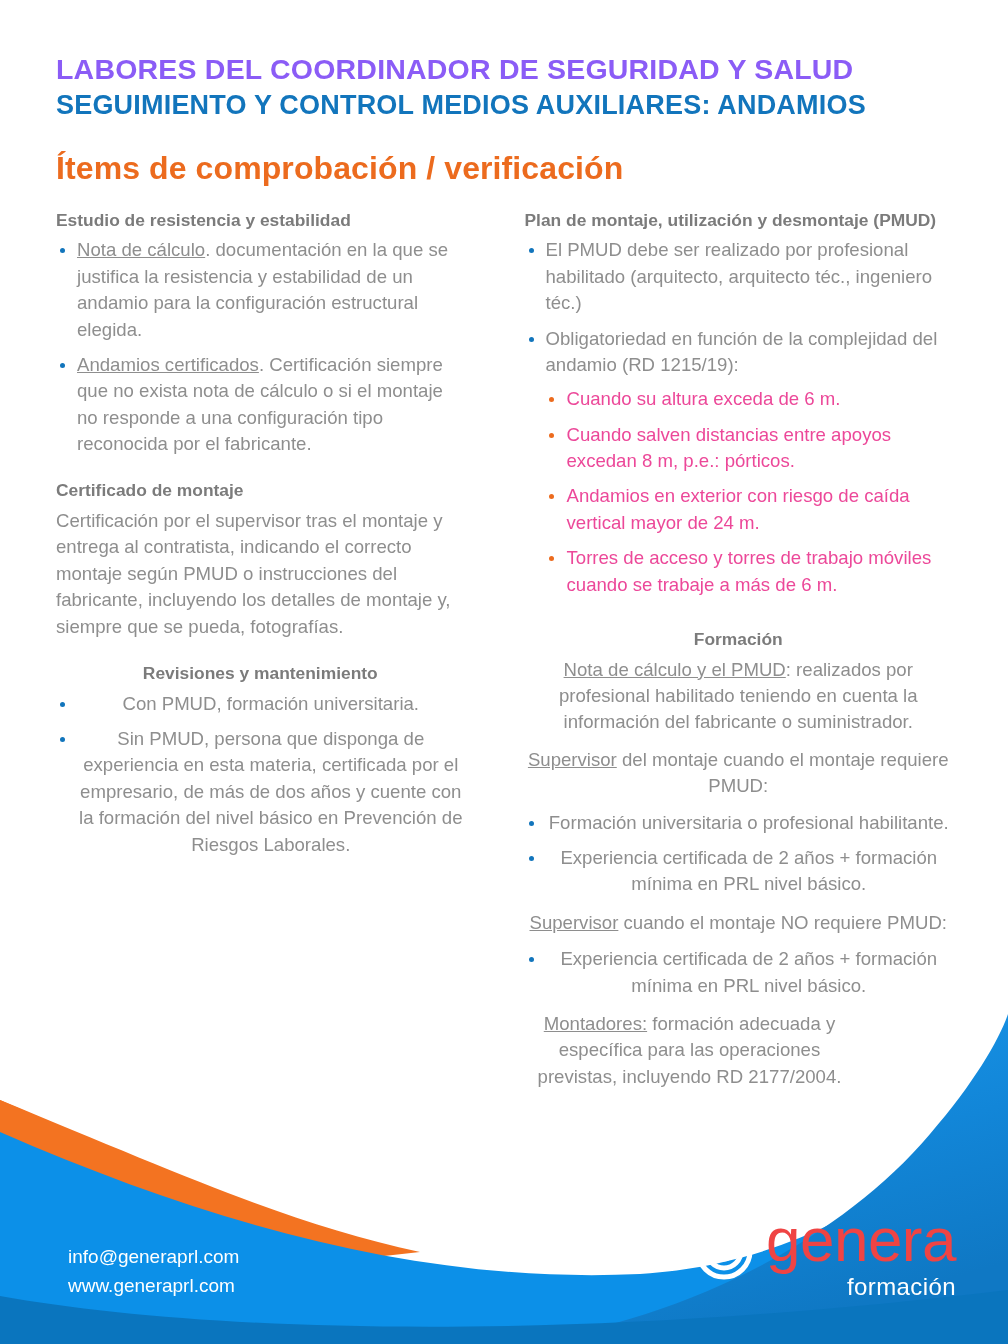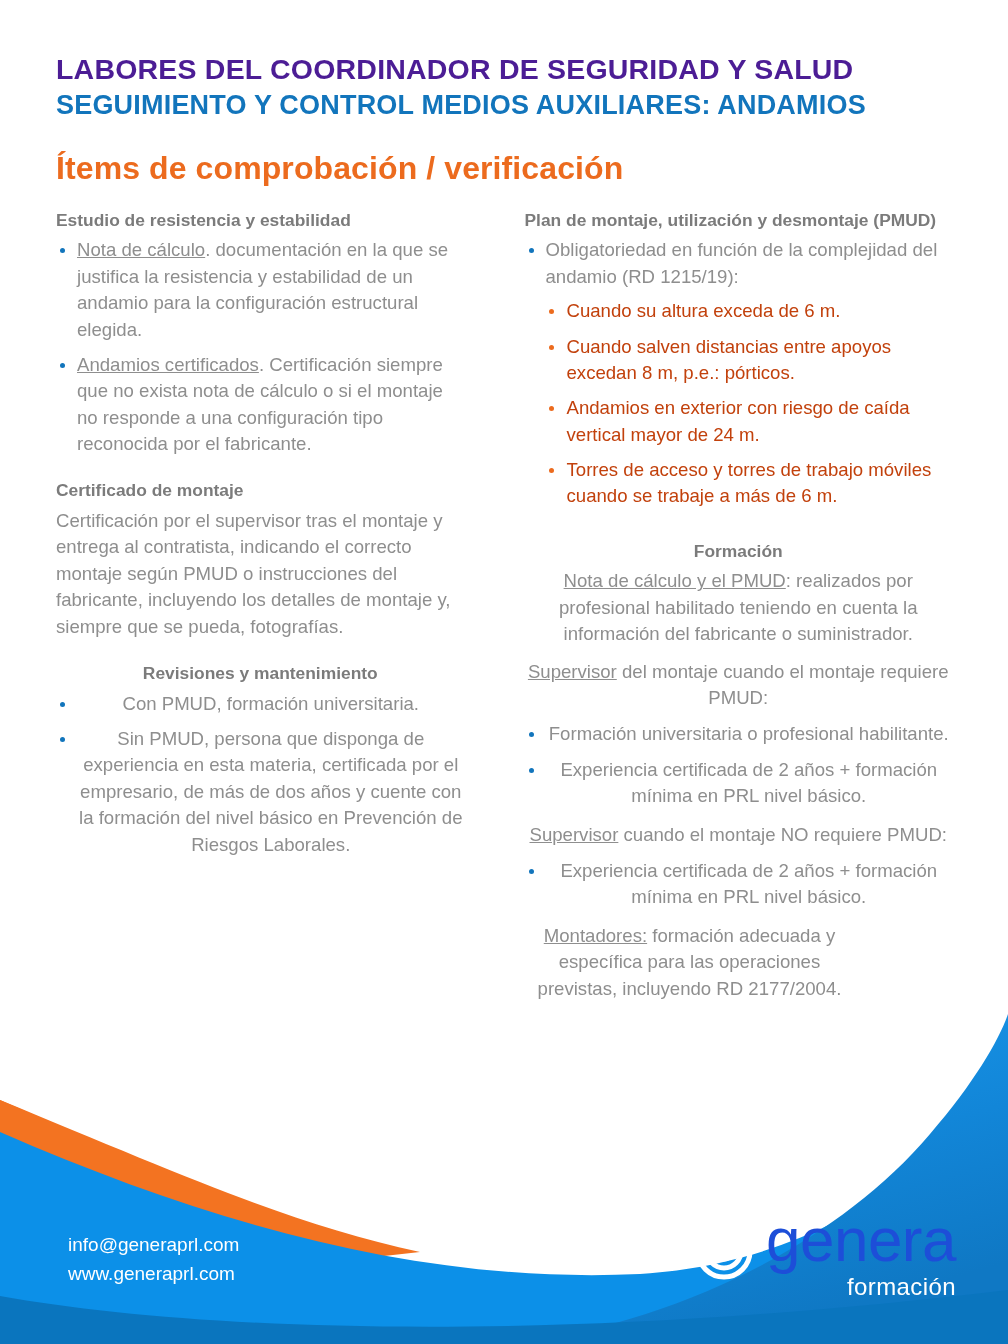--- a/index.html
+++ b/index.html
@@ -9,21 +9,21 @@
     font-family:"Liberation Sans", sans-serif;
     overflow:hidden;
     position:relative;
   }
   .page{position:relative;width:1008px;height:1344px;overflow:hidden;background:#fff;}
 
   
   .header{padding:52px 56px 0 56px;}
   .title-line1{
     font-size:28.5px;font-weight:bold;letter-spacing:.2px;
-    color:#4c1d95;line-height:1.22;white-space:nowrap;
+    color:#8b5cf6;line-height:1.22;white-space:nowrap;
   }
   .title-line2{
     font-size:27px;font-weight:bold;letter-spacing:.2px;
     color:#1275bc;line-height:1.22;white-space:nowrap;margin-top:2px;
   }
   .subtitle{
     margin-top:28px;
     font-size:32px;font-weight:bold;color:#ec6b1e;letter-spacing:.1px;
   }
 
@@ -62,54 +62,54 @@
   ul.blist > li::before{
     content:"";
     position:absolute;left:4px;top:11px;
     width:5px;height:5px;border-radius:50%;
     background:#1275bc;
   }
   ul.sublist{list-style:none;margin:8px 0 0 0;padding:0;}
   ul.sublist > li{
     position:relative;
     padding-left:21px;
-    font-size:18.6px;color:#c2410c;line-height:1.42;
+    font-size:18.6px;color:#ec4899;line-height:1.42;
     margin-bottom:9px;
   }
   ul.sublist > li:last-child{margin-bottom:0;}
   ul.sublist > li::before{
     content:"";
     position:absolute;left:3px;top:11px;
     width:5px;height:5px;border-radius:50%;
     background:#ec6b1e;
   }
   .u{text-decoration:underline;}
 
   
   .footer{
     position:absolute;left:0;bottom:0;width:1008px;height:330px;
     pointer-events:none;
   }
   .footer svg{display:block;width:1008px;height:330px;}
 
   .contact{
-    position:absolute;left:68px;bottom:56px;
+    position:absolute;left:68px;bottom:44px;
     color:#ffffff;font-size:19px;line-height:1.5;
     z-index:5;
   }
   .contact div{white-space:nowrap;}
 
   .logo{
     position:absolute;right:52px;bottom:40px;
     z-index:5;display:flex;align-items:flex-start;gap:10px;
   }
   .logo-mark{width:64px;height:64px;margin-top:6px;}
   .logo-text{display:flex;flex-direction:column;align-items:flex-end;}
   .logo-word{
-    font-size:62px;color:#1d4ed8;line-height:.86;
+    font-size:62px;color:#ef4444;line-height:.86;
     letter-spacing:-0.5px;font-weight:400;
   }
   .logo-sub{
     font-size:24px;color:#ffffff;line-height:1.4;
     letter-spacing:.4px;margin-top:4px;
   }
 </style>
 </head>
 <body>
 
@@ -147,20 +147,21 @@
         </ul>
       </div>
 
     </div>
 
     <div class="col col-right">
 
       <div class="sec-block">
         <h3 class="sec">Plan de montaje, utilización y desmontaje (PMUD)</h3>
         <ul class="blist">
+          <li>El PMUD debe ser realizado por profesional habilitado (arquitecto, arquitecto téc., ingeniero téc.)</li>
           <li>
             <span>Obligatoriedad en función de la complejidad del andamio (RD 1215/19):</span>
             <ul class="sublist">
               <li>Cuando su altura exceda de 6 m.</li>
               <li>Cuando salven distancias entre apoyos excedan 8 m, p.e.: pórticos.</li>
               <li>Andamios en exterior con riesgo de caída vertical mayor de 24 m.</li>
               <li>Torres de acceso y torres de trabajo móviles cuando se trabaje a más de 6 m.</li>
             </ul>
           </li>
         </ul>

